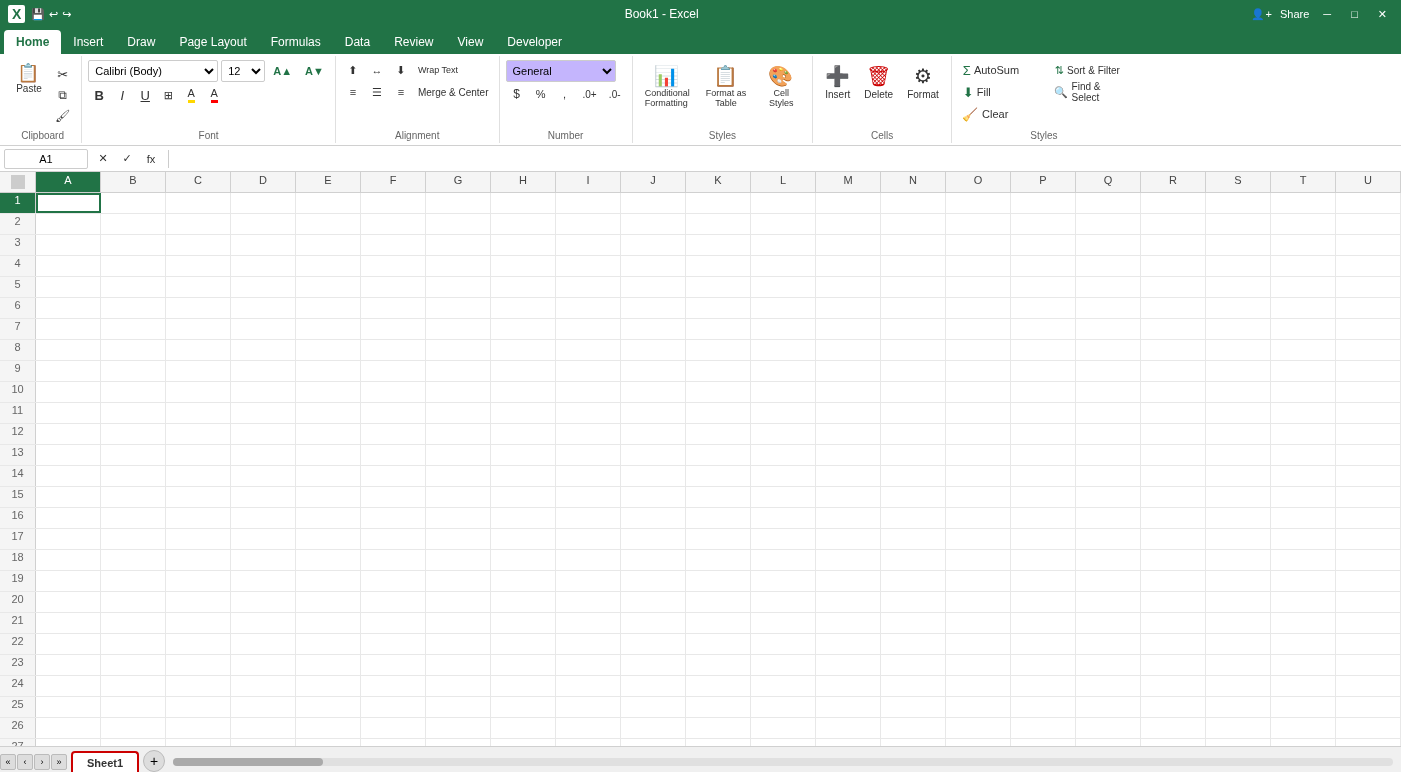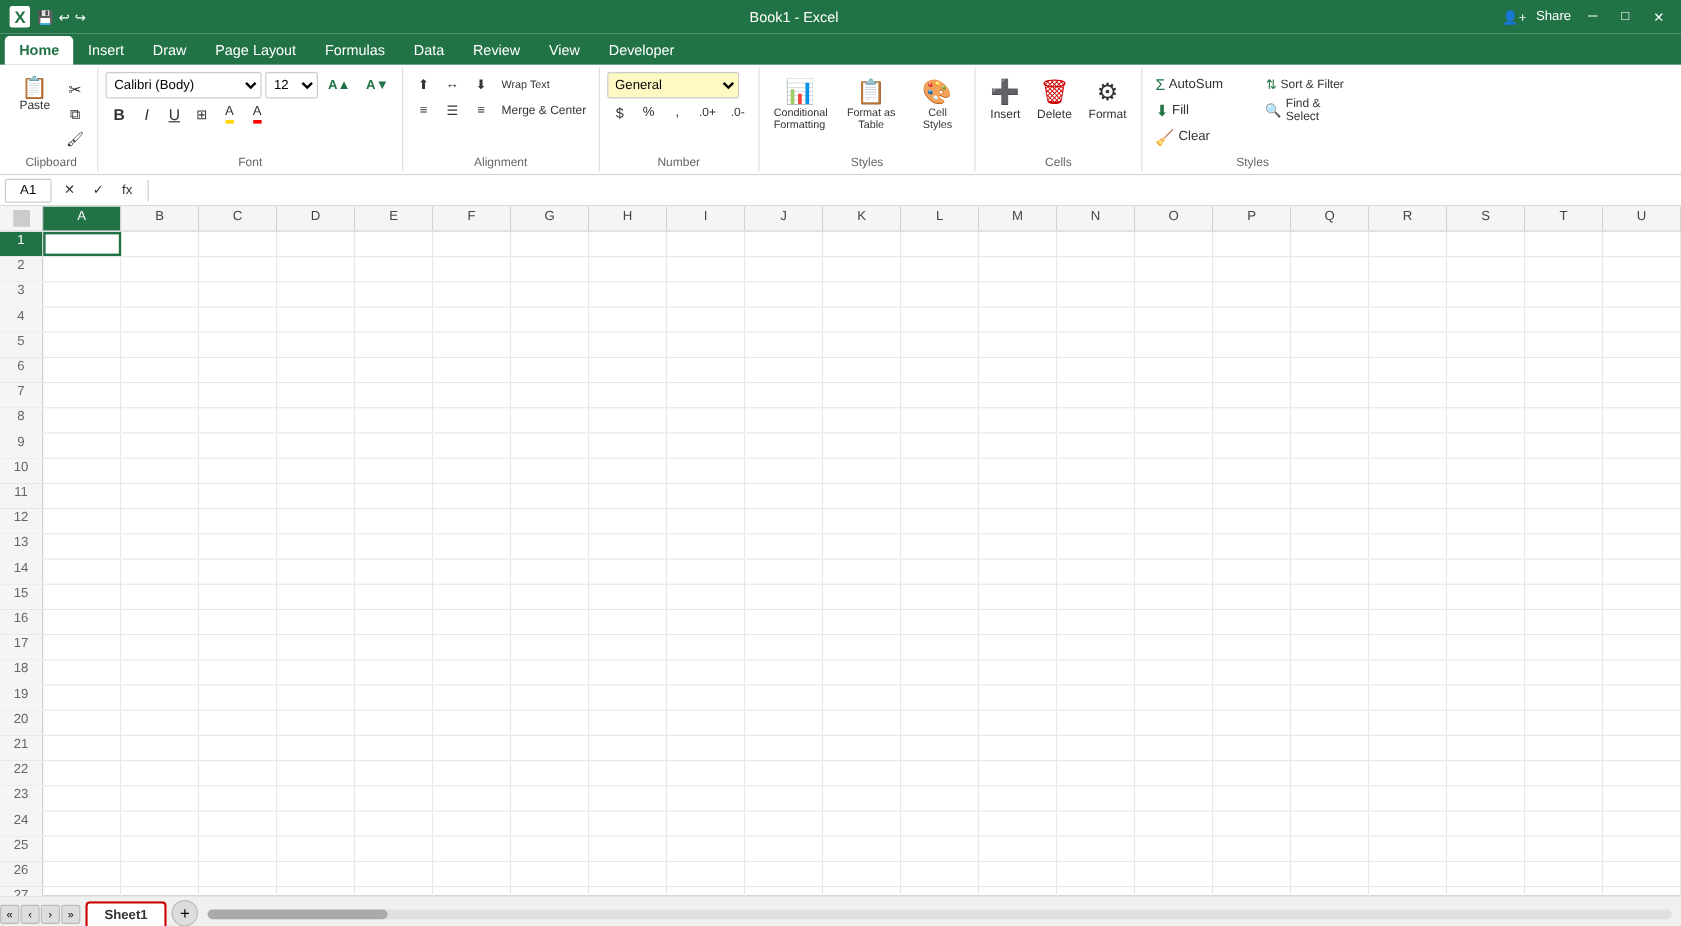--- a/index.html
+++ b/index.html
@@ -126,37 +126,37 @@
       width: 44px;
       background: white;
     }
     .format-select {
       border: 1px solid #ccc;
       border-radius: 2px;
       font-size: 11px;
       height: 22px;
       padding: 0 2px;
       width: 110px;
-      background: #fef9c3;
+      background: #c4b5fd;
     }
 
     
     .formula-bar {
       background: white;
       border-bottom: 1px solid #d0d0d0;
       display: flex;
       align-items: center;
       height: 26px;
       padding: 0 4px;
       gap: 4px;
     }
     .name-box {
       border: 1px solid #ccc;
       border-radius: 2px;
-      width: 39px;
+      width: 84px;
       height: 20px;
       font-size: 11px;
       padding: 0 4px;
       text-align: center;
     }
     .formula-icons { display: flex; gap: 2px; }
     .formula-bar-separator { width: 1px; background: #ccc; height: 18px; margin: 0 2px; }
     .formula-input {
       flex: 1;
       border: none;

